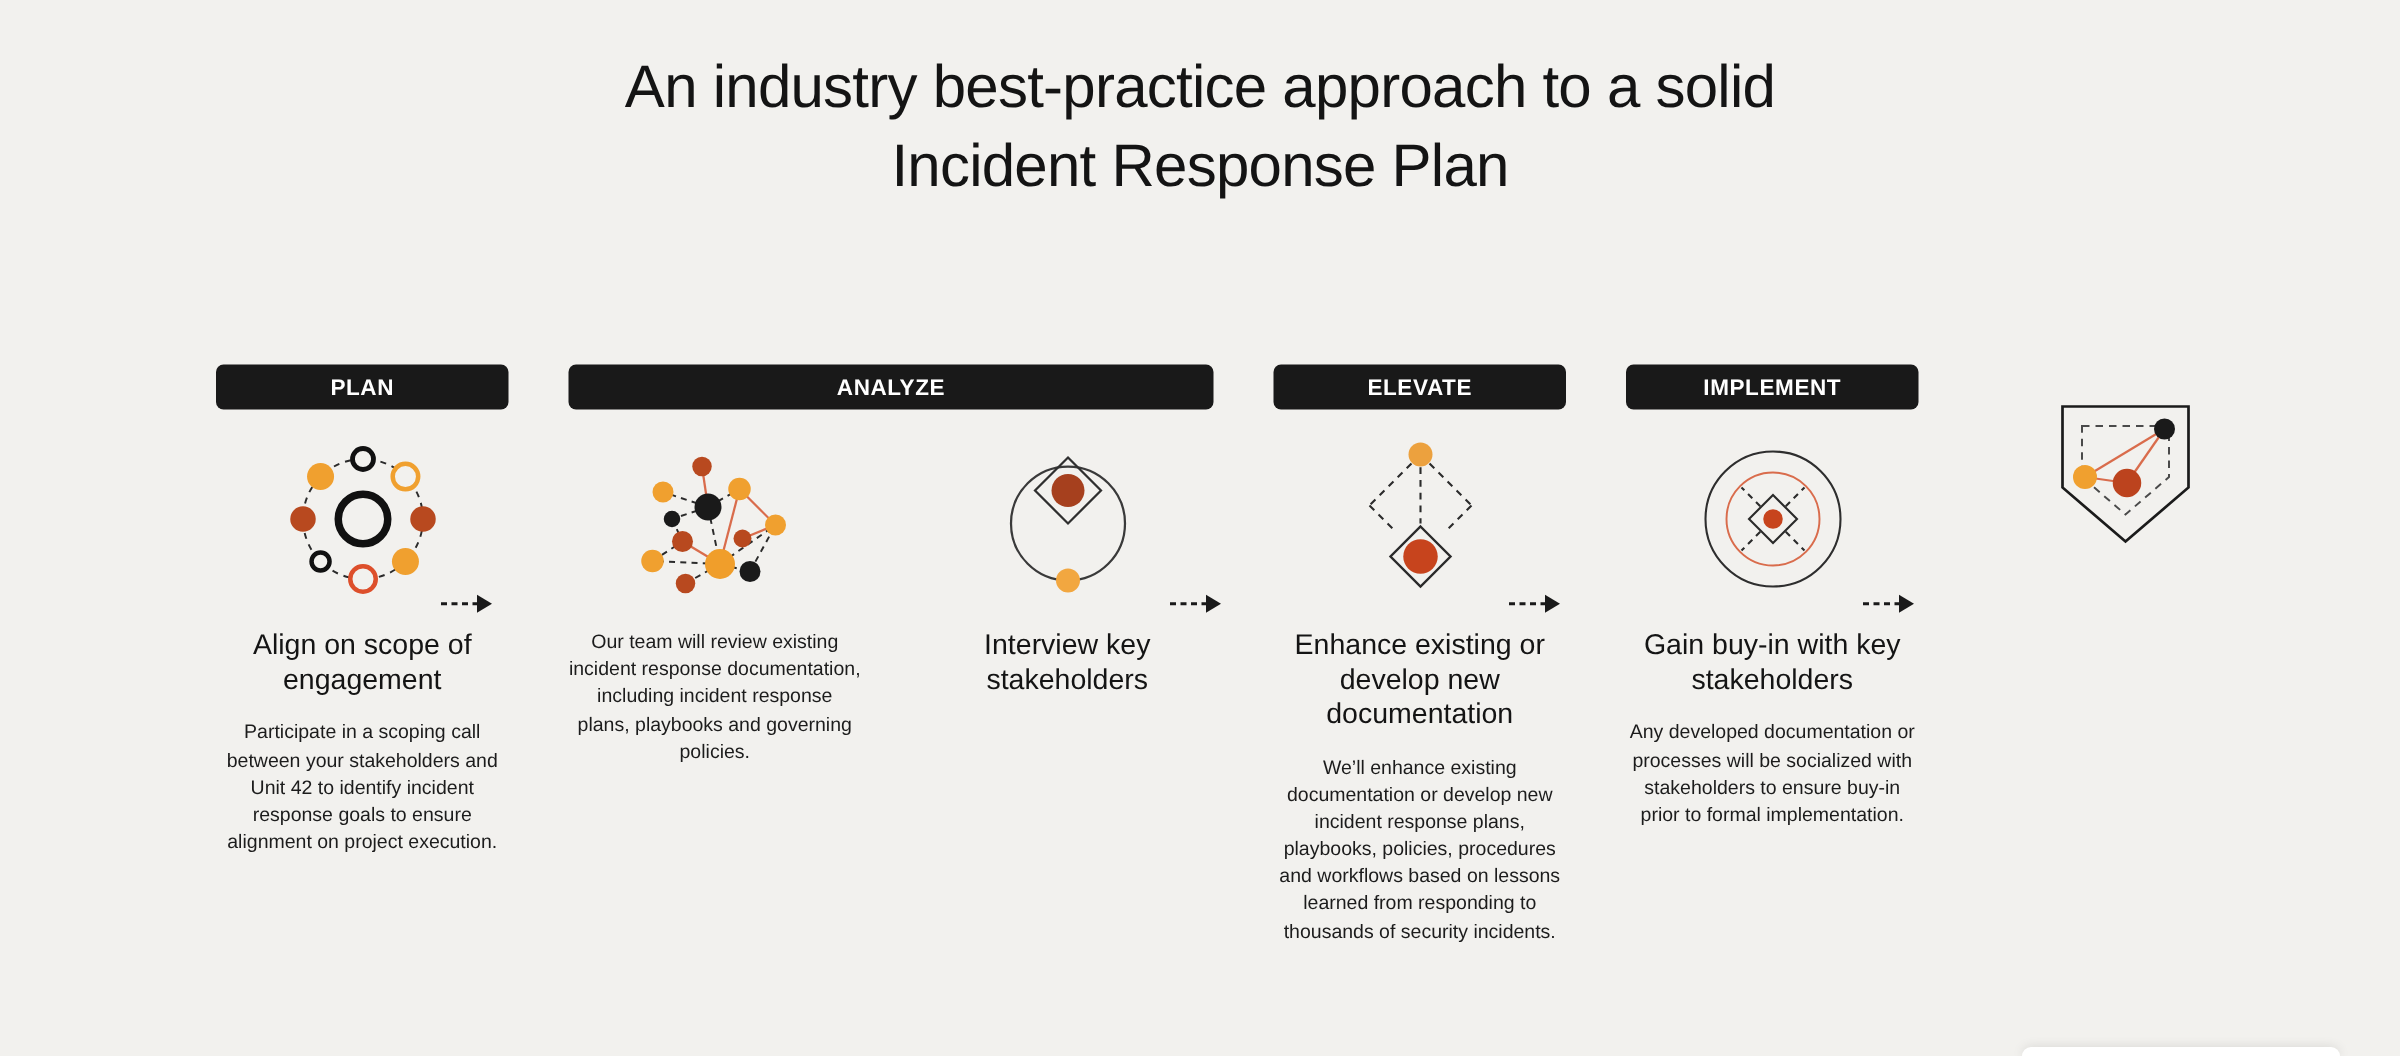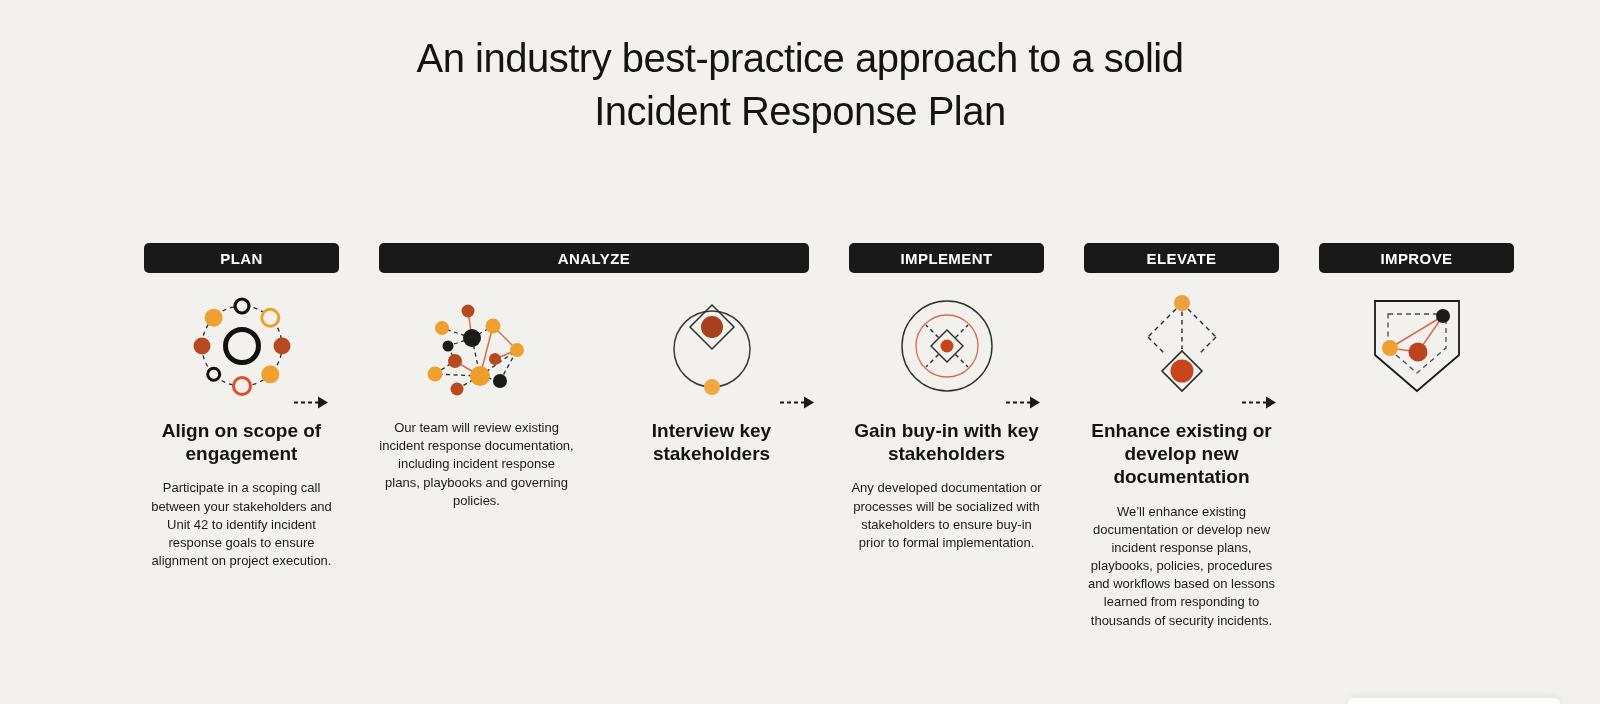--- a/index.html
+++ b/index.html
@@ -21,21 +21,21 @@
   .phase { display:flex; flex-direction:column; }
   .phase-bar {
     height:30px; background:#191919; border-radius:5px;
     color:#FFFFFF; display:flex; align-items:center; justify-content:center;
     font-size:15px; font-weight:700; letter-spacing:0.4px;
   }
   .steps { display:flex; gap:40px; }
   .step { width:195px; display:flex; flex-direction:column; align-items:center; }
   .icon-wrap { height:146px; display:flex; align-items:center; justify-content:center; }
   .step h3 {
-    margin:0 0 14px; font-size:19px; font-weight:700;
+    margin:0 0 14px; font-size:19px; font-weight:400;
     line-height:1.22; text-align:center; color:#141414;
   }
   .step p {
     margin:0; font-size:13px; line-height:1.4;
     text-align:center; color:#1C1C1C;
   }
   .arrow { position:absolute; top:396px; width:34px; height:13px; }
   .bottom-sheet-edge {
     position:absolute; left:1348px; bottom:0; width:212px; height:6px;
     background:#FFFFFF; border-radius:10px 10px 0 0;
@@ -126,20 +126,44 @@
             <circle cx="60" cy="36" r="11" fill="#A6401E"></circle>
             <circle cx="60" cy="96" r="8" fill="#F2A740"></circle>
           </svg>
         </div>
         <h3>Interview key stakeholders</h3>
       </div>
     </div>
   </div>
 
   <div class="phase" style="width:195px">
+    <div class="phase-bar">ELEVATE</div>
+    <div class="steps">
+      <div class="step">
+        <div class="icon-wrap">
+          <svg width="120" height="110" viewBox="0 0 120 110">
+            <g stroke="#2B2B2B" stroke-width="1.4" stroke-dasharray="4.5 4" fill="none">
+              <line x1="60" y1="12" x2="26" y2="46"></line>
+              <line x1="60" y1="12" x2="94" y2="46"></line>
+              <line x1="26" y1="46" x2="44" y2="64"></line>
+              <line x1="94" y1="46" x2="76" y2="64"></line>
+              <line x1="60" y1="12" x2="60" y2="58"></line>
+            </g>
+            <path d="M60,60 L80,80 L60,100 L40,80 Z" fill="none" stroke="#2A2A2A" stroke-width="1.6"></path>
+            <circle cx="60" cy="80" r="11.5" fill="#C7441D"></circle>
+            <circle cx="60" cy="12" r="8" fill="#ECA13E"></circle>
+          </svg>
+        </div>
+        <h3>Enhance existing or develop new documentation</h3>
+        <p>We’ll enhance existing documentation or develop new incident response plans, playbooks, policies, procedures and workflows based on lessons learned from responding to thousands of security incidents.</p>
+      </div>
+    </div>
+  </div>
+
+  <div class="phase" style="width:195px">
     <div class="phase-bar">IMPLEMENT</div>
     <div class="steps">
       <div class="step">
         <div class="icon-wrap">
           <svg width="120" height="110" viewBox="0 0 120 110">
             <circle cx="60" cy="55" r="45" fill="none" stroke="#2E2E2E" stroke-width="1.4"></circle>
             <circle cx="60" cy="55" r="31" fill="none" stroke="#D96C4C" stroke-width="1.3"></circle>
             <g stroke="#2B2B2B" stroke-width="1.4" stroke-dasharray="4 3.5">
               <line x1="51.5" y1="46.5" x2="39" y2="34"></line>
               <line x1="68.5" y1="46.5" x2="81" y2="34"></line>
@@ -150,45 +174,20 @@
             <circle cx="60" cy="55" r="6.5" fill="#C7441D"></circle>
           </svg>
         </div>
         <h3>Gain buy-in with key stakeholders</h3>
         <p>Any developed documentation or processes will be socialized with stakeholders to ensure buy-in prior to formal implementation.</p>
       </div>
     </div>
   </div>
 
   <div class="phase" style="width:195px">
-    <div class="phase-bar">ELEVATE</div>
-    <div class="steps">
-      <div class="step">
-        <div class="icon-wrap">
-          <svg width="120" height="110" viewBox="0 0 120 110">
-            <g stroke="#2B2B2B" stroke-width="1.4" stroke-dasharray="4.5 4" fill="none">
-              <line x1="60" y1="12" x2="26" y2="46"></line>
-              <line x1="60" y1="12" x2="94" y2="46"></line>
-              <line x1="26" y1="46" x2="44" y2="64"></line>
-              <line x1="94" y1="46" x2="76" y2="64"></line>
-              <line x1="60" y1="12" x2="60" y2="58"></line>
-            </g>
-            <path d="M60,60 L80,80 L60,100 L40,80 Z" fill="none" stroke="#2A2A2A" stroke-width="1.6"></path>
-            <circle cx="60" cy="80" r="11.5" fill="#C7441D"></circle>
-            <circle cx="60" cy="12" r="8" fill="#ECA13E"></circle>
-          </svg>
-        </div>
-        <h3>Enhance existing or develop new documentation</h3>
-        <p>We’ll enhance existing documentation or develop new incident response plans, playbooks, policies, procedures and workflows based on lessons learned from responding to thousands of security incidents.</p>
-      </div>
-    </div>
-  </div>
-
-  <div class="phase" style="width:195px">
-    <div class="phase-bar">IMPROVE</div>
     <div class="steps">
       <div class="step">
         <div class="icon-wrap">
           <svg width="120" height="110" viewBox="0 0 120 110">
             <path d="M18,10 L102,10 L102,64 L60,100 L18,64 Z" fill="none" stroke="#1B1B1B" stroke-width="1.8"></path>
             <path d="M31,23 L89,23 L89,57 L60,82 L31,57 Z" fill="none" stroke="#4A4A4A" stroke-width="1.3" stroke-dasharray="5 4"></path>
             <g stroke="#D96C4C" stroke-width="1.5">
               <line x1="86" y1="25" x2="33" y2="57"></line>
               <line x1="86" y1="25" x2="61" y2="61"></line>
               <line x1="33" y1="57" x2="61" y2="61"></line>

